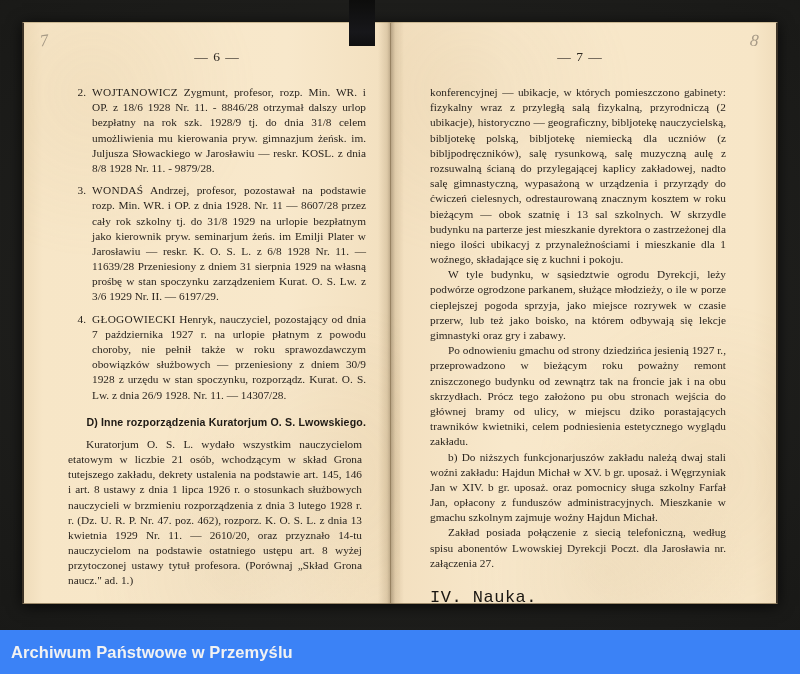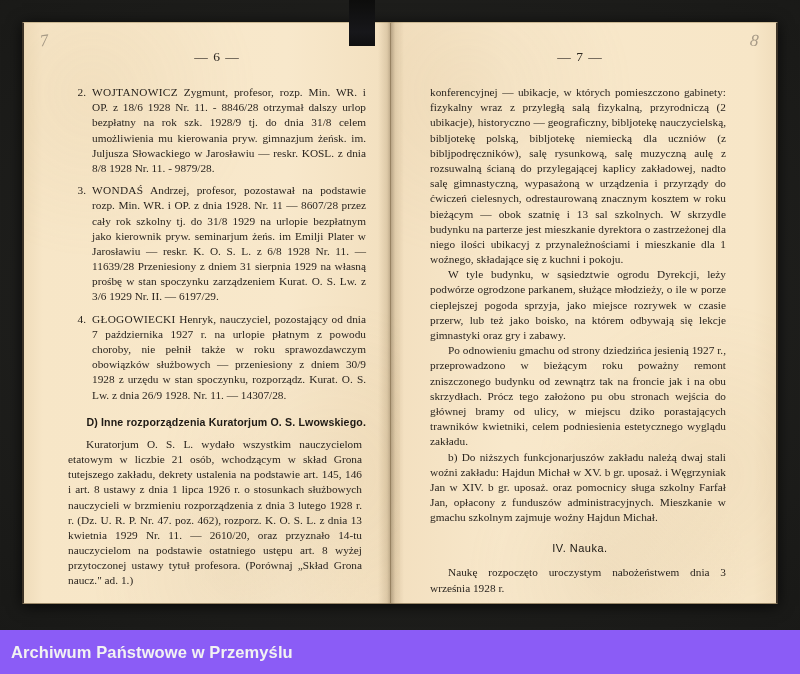--- a/index.html
+++ b/index.html
@@ -186,37 +186,37 @@
   h2.sect {
     font-family: "Liberation Sans", sans-serif;
     font-size: 11.6px;
     font-weight: bold;
     text-align: center;
     color: #191510;
     margin: 15px 0 9px 0;
     letter-spacing: 0.2px;
   }
   h2.sect-serif {
-    font-family: Liberation Sans, sans-serif;
-    font-size: 11px;
+    font-family: Liberation Mono, monospace;
+    font-size: 17px;
     font-weight: normal;
-    text-align: center;
+    text-align: left;
     color: #1b1712;
     margin: 17px 0 11px 0;
     letter-spacing: 0.5px;
   }
 
   
   .watermark {
     position: absolute;
     left: 0;
     bottom: 0;
     width: 100%;
     height: 44px;
-    background: #8b5cf6;
+    background: #3b82f6;
     display: flex;
     align-items: center;
     z-index: 10;
   }
   .watermark span {
     font-family: "Liberation Sans", sans-serif;
     font-size: 16.5px;
     font-weight: bold;
     color: #f2f2f2;
     padding-left: 11px;
@@ -275,20 +275,21 @@
         <div class="pagenum">— 7 —</div>
 
         <p class="body">konferencyjnej — ubikacje, w których pomieszczono gabinety: fizykalny wraz z przyległą salą fizykalną, przyrodniczą (2 ubikacje), historyczno — geograficzny, bibljotekę nauczycielską, bibljotekę polską, bibljotekę niemiecką dla uczniów (z bibljpodręczników), salę rysunkową, salę muzyczną aulę z rozsuwalną ścianą do przylegającej kaplicy zakładowej, nadto salę gimnastyczną, wypasażoną w urządzenia i przyrządy do ćwiczeń cielesnych, odrestaurowaną znacznym kosztem w roku bieżącym — obok szatnię i 13 sal szkolnych. W skrzydle budynku na parterze jest mieszkanie dyrektora o zastrzeżonej dla niego ilości ubikacyj z przynależnościami i mieszkanie dla 1 woźnego, składające się z kuchni i pokoju.</p>
 
         <p class="body indent">W tyle budynku, w sąsiedztwie ogrodu Dyrekcji, leży podwórze ogrodzone parkanem, służące młodzieży, o ile w porze cieplejszej pogoda sprzyja, jako miejsce rozrywek w czasie przerw, lub też jako boisko, na którem odbywają się lekcje gimnastyki oraz gry i zabawy.</p>
 
         <p class="body indent">Po odnowieniu gmachu od strony dziedzińca jesienią 1927 r., przeprowadzono w bieżącym roku poważny remont zniszczonego budynku od zewnątrz tak na froncie jak i na obu skrzydłach. Prócz tego założono pu obu stronach wejścia do głównej bramy od ulicy, w miejscu dziko porastających trawników kwietniki, celem podniesienia estetycznego wyglądu zakładu.</p>
 
         <p class="body indent">b) Do niższych funkcjonarjuszów zakładu należą dwaj stali woźni zakładu: Hajdun Michał w XV. b gr. uposaż. i Węgrzyniak Jan w XIV. b gr. uposaż. oraz pomocnicy sługa szkolny Farfał Jan, opłacony z funduszów administracyjnych. Mieszkanie w gmachu szkolnym zajmuje woźny Hajdun Michał.</p>
 
+        <p class="body indent">Zakład posiada połączenie z siecią telefoniczną, według spisu abonentów Lwowskiej Dyrekcji Poczt. dla Jarosławia nr. załączenia 27.</p>
 
         <h2 class="sect-serif">IV. Nauka.</h2>
 
         <p class="body indent">Naukę rozpoczęto uroczystym nabożeństwem dnia 3 września 1928 r.</p>
 
       </div>
     </div>
 
   </div>
 

